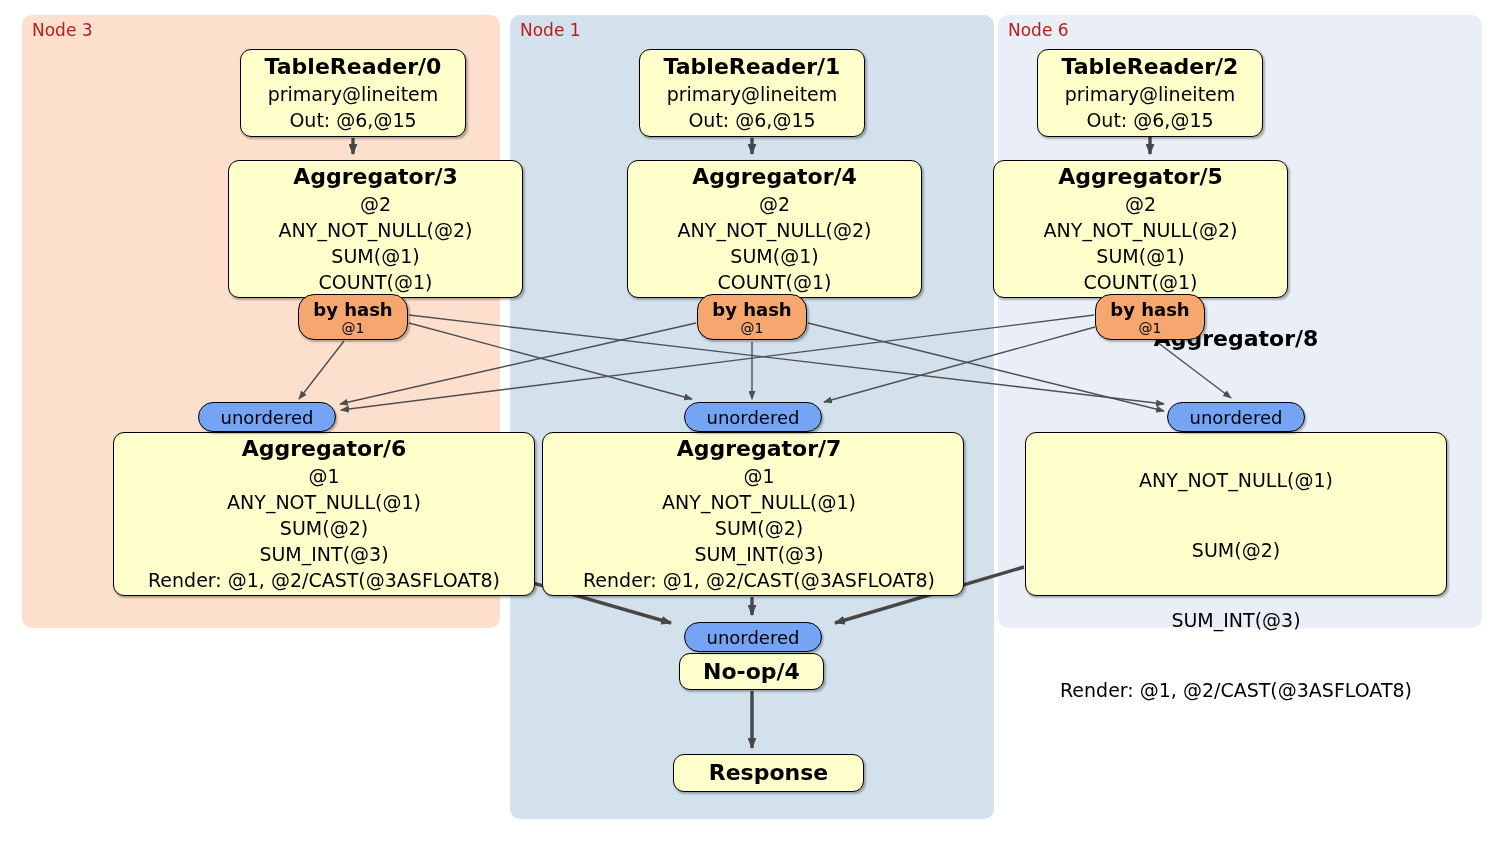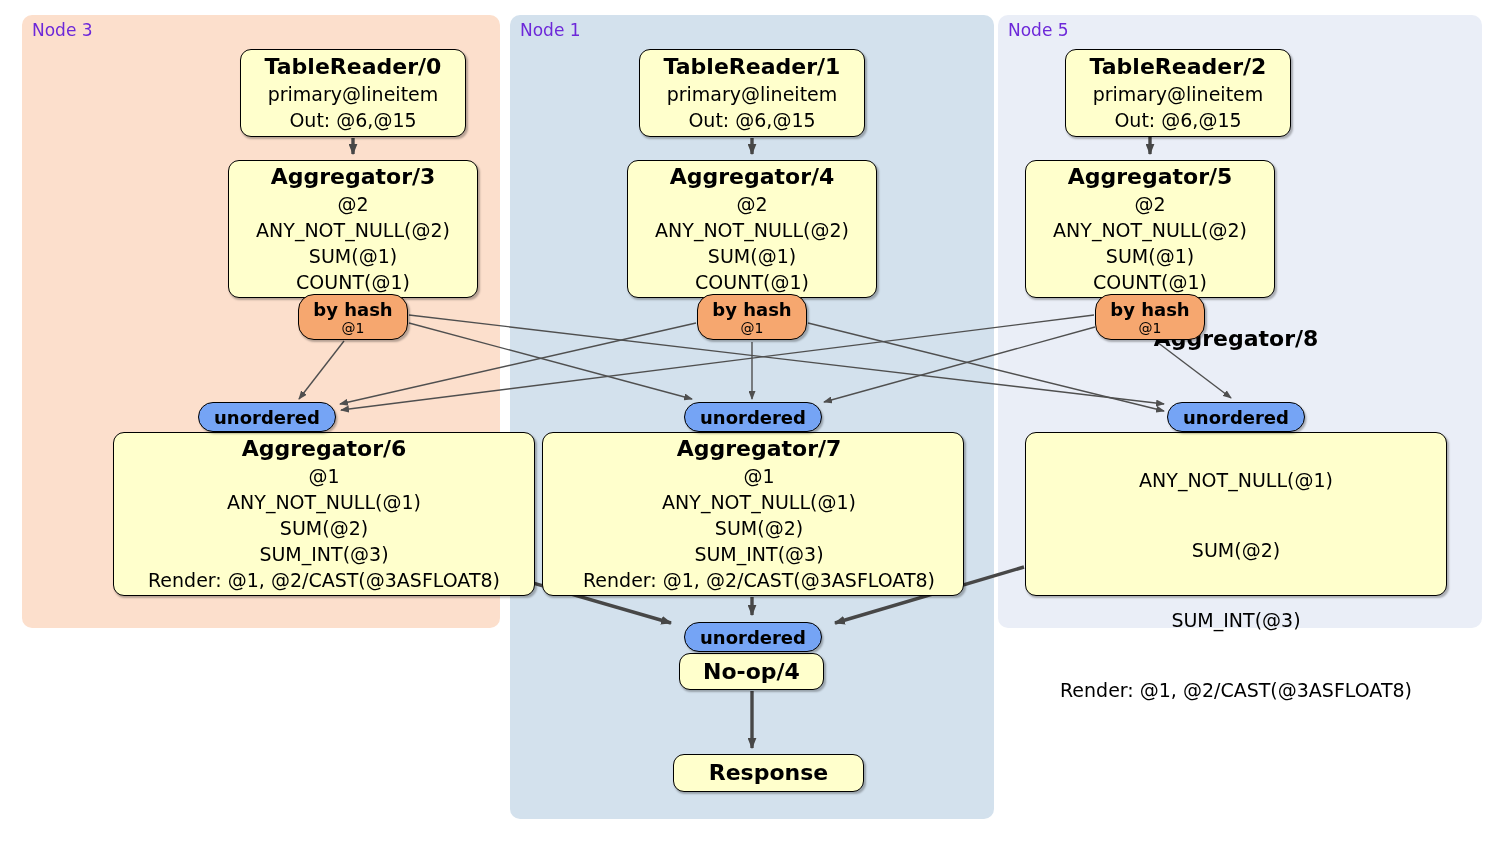--- a/index.html
+++ b/index.html
@@ -14,68 +14,68 @@
   }
   html,body{margin:0;padding:0;background:#ffffff;}
   .canvas{
     position:relative;width:1504px;height:842px;background:#ffffff;
     font-family:"DejaVu Sans","Liberation Sans",sans-serif;color:#000;overflow:hidden;
   }
   .region{position:absolute;border-radius:10px;z-index:0;}
   .region-n3{left:22px;top:15px;width:478px;height:613px;background:var(--region-node3);}
   .region-n1{left:510px;top:15px;width:484px;height:804px;background:var(--region-node1);}
   .region-n2{left:998px;top:15px;width:484px;height:613px;background:var(--region-node2);}
-  .region-label{position:absolute;left:10px;top:5px;font-size:17px;color:#6d28d9;}
+  .region-label{position:absolute;left:10px;top:5px;font-size:17px;color:#b91c1c;}
   svg.edges{position:absolute;left:0;top:0;z-index:1;}
   .edge-thick{stroke:var(--edge-color);stroke-width:3.4;fill:none;}
   .edge-thin{stroke:#4f4f4f;stroke-width:1.4;fill:none;}
   .box{
     position:absolute;z-index:2;background:var(--processor-fill);
     border:1.6px solid var(--border-color);border-radius:11px;
     display:flex;flex-direction:column;align-items:center;justify-content:center;
     text-align:center;box-sizing:border-box;
     box-shadow:1.5px 2px 2px rgba(0,0,0,0.28);
   }
   .box .title{font-weight:bold;font-size:22px;line-height:28px;white-space:nowrap;}
   .box .line{font-size:19px;line-height:26px;white-space:nowrap;}
   .tr{width:226px;height:88px;top:49px;}
-  .tr0{left:240px;} .tr1{left:639px;} .tr2{left:1037px;margin-left:28px;}
-  .agg-top{width:250px;height:138px;top:160px;}
-  .agg3{left:228px;} .agg4{left:627px;} .agg5{left:1025px;}
+  .tr0{left:240px;} .tr1{left:639px;} .tr2{left:1037px;}
+  .agg-top{width:295px;height:138px;top:160px;}
+  .agg3{left:228px;} .agg4{left:627px;} .agg5{left:993px;}
   .agg-bot{width:422px;height:164px;top:432px;}
   .agg6{left:68px;margin-left:45px;} .agg7{left:542px;padding-left:12px;} .agg8{left:1025px;gap:44px;}
   .noop{left:679px;top:653px;width:145px;height:37px;}
   .resp{left:673px;top:754px;width:191px;height:38px;}
   .pill{
     position:absolute;z-index:3;border:1.6px solid var(--border-color);
     display:flex;flex-direction:column;align-items:center;justify-content:center;
     box-sizing:border-box;text-align:center;
     box-shadow:1.5px 2px 2px rgba(0,0,0,0.28);
   }
   .hash{width:110px;height:46px;border-radius:16px;background:var(--router-fill);}
   .hash-3{left:298px;top:294px;} .hash-4{left:697px;top:294px;} .hash-5{left:1095px;top:294px;}
   .pill-title{font-weight:bold;font-size:18px;line-height:21px;}
   .pill-sub{font-size:14px;line-height:16px;}
-  .sync{width:138px;height:30px;border-radius:15px;background:var(--sync-fill);font-weight:bold;font-size:18px;}
+  .sync{width:138px;height:30px;border-radius:15px;background:var(--sync-fill);font-weight:normal;font-size:18px;}
   .sync-6{left:198px;top:402px;} .sync-7{left:684px;top:402px;} .sync-8{left:1167px;top:402px;}
   .sync-9{left:684px;top:622px;}
 </style>
 </head>
 <body>
 
 <div class="canvas">
 
   <div class="region region-n3">
     <div class="region-label">Node 3</div>
   </div>
   <div class="region region-n1">
     <div class="region-label">Node 1</div>
   </div>
   <div class="region region-n2">
-    <div class="region-label">Node 5</div>
+    <div class="region-label">Node 6</div>
   </div>
 
   <svg class="edges" width="1504" height="842">
     <defs>
       <marker id="ah-thick" viewBox="0 0 10 8" refX="9" refY="4" markerWidth="11" markerHeight="9" orient="auto" markerUnits="userSpaceOnUse">
         <path d="M0,0 L10,4 L0,8 z" fill="#474747"></path>
       </marker>
       <marker id="ah-thin" viewBox="0 0 9 7" refX="8" refY="3.5" markerWidth="9" markerHeight="7" orient="auto" markerUnits="userSpaceOnUse">
         <path d="M0,0 L9,3.5 L0,7 z" fill="#4f4f4f"></path>
       </marker>

